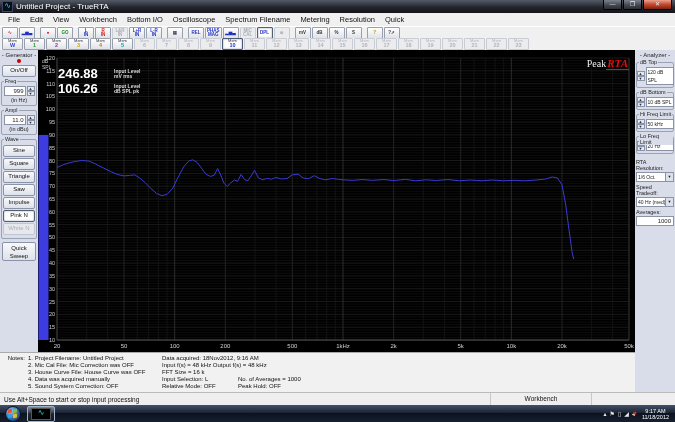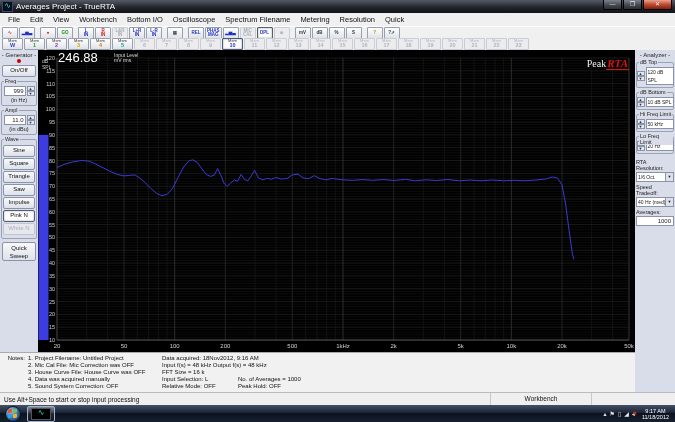--- a/index.html
+++ b/index.html
@@ -70,21 +70,21 @@
   .selectrow { display:flex; margin:0 1px; }
   .selectval { flex:1; border:1px solid #8a93a8; background:#fff; font-size:5px;
     line-height:8px; padding:0 1px; white-space:nowrap; overflow:hidden; }
   .selectarrow { width:7px; border:1px solid #8a93a8; border-left:none; background:#dde1ea;
     font-size:4px; line-height:8px; text-align:center; color:#223; }
   .textinput { border:1px solid #8a93a8; background:#fff; font-size:6px; line-height:8px;
     margin:0 1px; padding:0 2px; text-align:right; }
 
   
   .chart { position:absolute; top:50px; left:38px; width:597px; height:302px; background:#000; }
-  .readouts { position:absolute; left:20px; top:0; }
+  .readouts { position:absolute; left:20px; top:16px;font-weight:bold; }
   .readout-row { display:flex; align-items:center; height:15px; }
   .readout-value { font-size:13px; color:#fff; width:54px; font-family:"Liberation Sans",sans-serif; }
   .readout-label { font-size:5px; line-height:5px; color:#ddd; padding-left:2px; }
   .logo { position:absolute; right:6px; top:3px; }
   .logo .t1 { font-family:"Liberation Serif",serif; font-size:10px; color:#f0f0f0; }
   .logo .t2 { font-family:"Liberation Serif",serif; font-size:11px; font-weight:bold;
     font-style:italic; color:#e01010; border-bottom:1px solid #e01010; padding:0 1px; }
 
   
   .notes { position:absolute; top:352px; left:0; width:635px; height:40px; background:#f1f1f1;
@@ -120,21 +120,21 @@
   .tray .mute .x { position:absolute; right:-2px; bottom:1px; color:#e03020; font-size:5px; }
   .clock { text-align:center; font-size:5.5px; line-height:6px; color:#fff; padding:0 6px 0 4px; }
 </style>
 </head>
 <body>
 
 <div class="app">
 
   <div class="titlebar">
     <span class="appicon">∿</span>
-    <span>Averages Project - TrueRTA</span>
+    <span>Untitled Project - TrueRTA</span>
     <div class="winbtns">
       <div class="winbtn">—</div>
       <div class="winbtn">❐</div>
       <div class="winbtn close">✕</div>
     </div>
   </div>
 
   <div class="menubar">
       <div class="menu-item">File</div>
       <div class="menu-item">Edit</div>
@@ -513,20 +513,27 @@
         <polyline points="19.0,117.5 26.0,114.4 35.3,111.8 43.6,110.5 51.0,111.1 57.8,114.1 65.9,118.2 73.2,121.8 79.9,124.6 86.0,125.9 91.6,125.4 96.8,124.9 101.7,128.0 107.4,132.8 112.6,138.2 118.5,143.4 123.9,145.7 129.0,144.4 134.4,138.7 140.2,127.2 145.6,117.0 150.6,111.1 154.7,109.8 159.1,112.3 163.8,118.7 168.2,124.4 172.4,126.4 176.3,125.2 179.6,118.5 182.8,125.2 185.9,133.1 189.1,136.4 192.6,133.1 196.3,130.0 199.7,131.3 203.1,124.4 206.5,129.5 209.8,130.8 213.2,125.9 216.5,120.3 220.5,128.0 225.0,129.8 229.3,128.2 233.3,129.3 238.0,127.5 243.3,129.0 249.0,128.5 254.3,124.9 260.0,124.1 265.2,128.0 270.6,128.7 276.3,125.7 282.0,128.7 287.8,129.8 294.0,128.5 300.5,129.3 305.0,129.8 315.2,130.3 324.2,129.5 334.6,130.3 345.9,129.5 355.7,130.5 367.5,129.3 377.6,130.8 387.7,129.8 398.6,130.5 409.9,129.5 421.2,130.8 432.2,130.0 443.0,130.8 454.2,130.0 465.6,130.8 476.9,130.3 486.7,130.8 497.9,130.0 507.7,129.0 514.2,127.0 519.5,128.0 524.0,134.9 527.6,154.1 531.0,179.8 534.2,202.8 535.8,209.2" fill="none" stroke="#3a3ad6" stroke-width="1"></polyline>
       </svg>
     <div class="readouts">
         <div class="readout-row">
           <div class="readout-value">246.88</div>
           <div class="readout-label">
             <div>Input Level</div>
             <div>mV rms</div>
           </div>
         </div>
+        <div class="readout-row">
+          <div class="readout-value">106.26</div>
+          <div class="readout-label">
+            <div>Input Level</div>
+            <div>dB SPL pk</div>
+          </div>
+        </div>
       </div>
     <div class="logo">
       <span class="t1">Peak</span><span class="t2">RTA</span>
     </div>
   </div>
 
   <div class="sidebar-right">
     <div class="panel-title">- Analyzer -</div>
     <div>
         <div class="groupbox">

